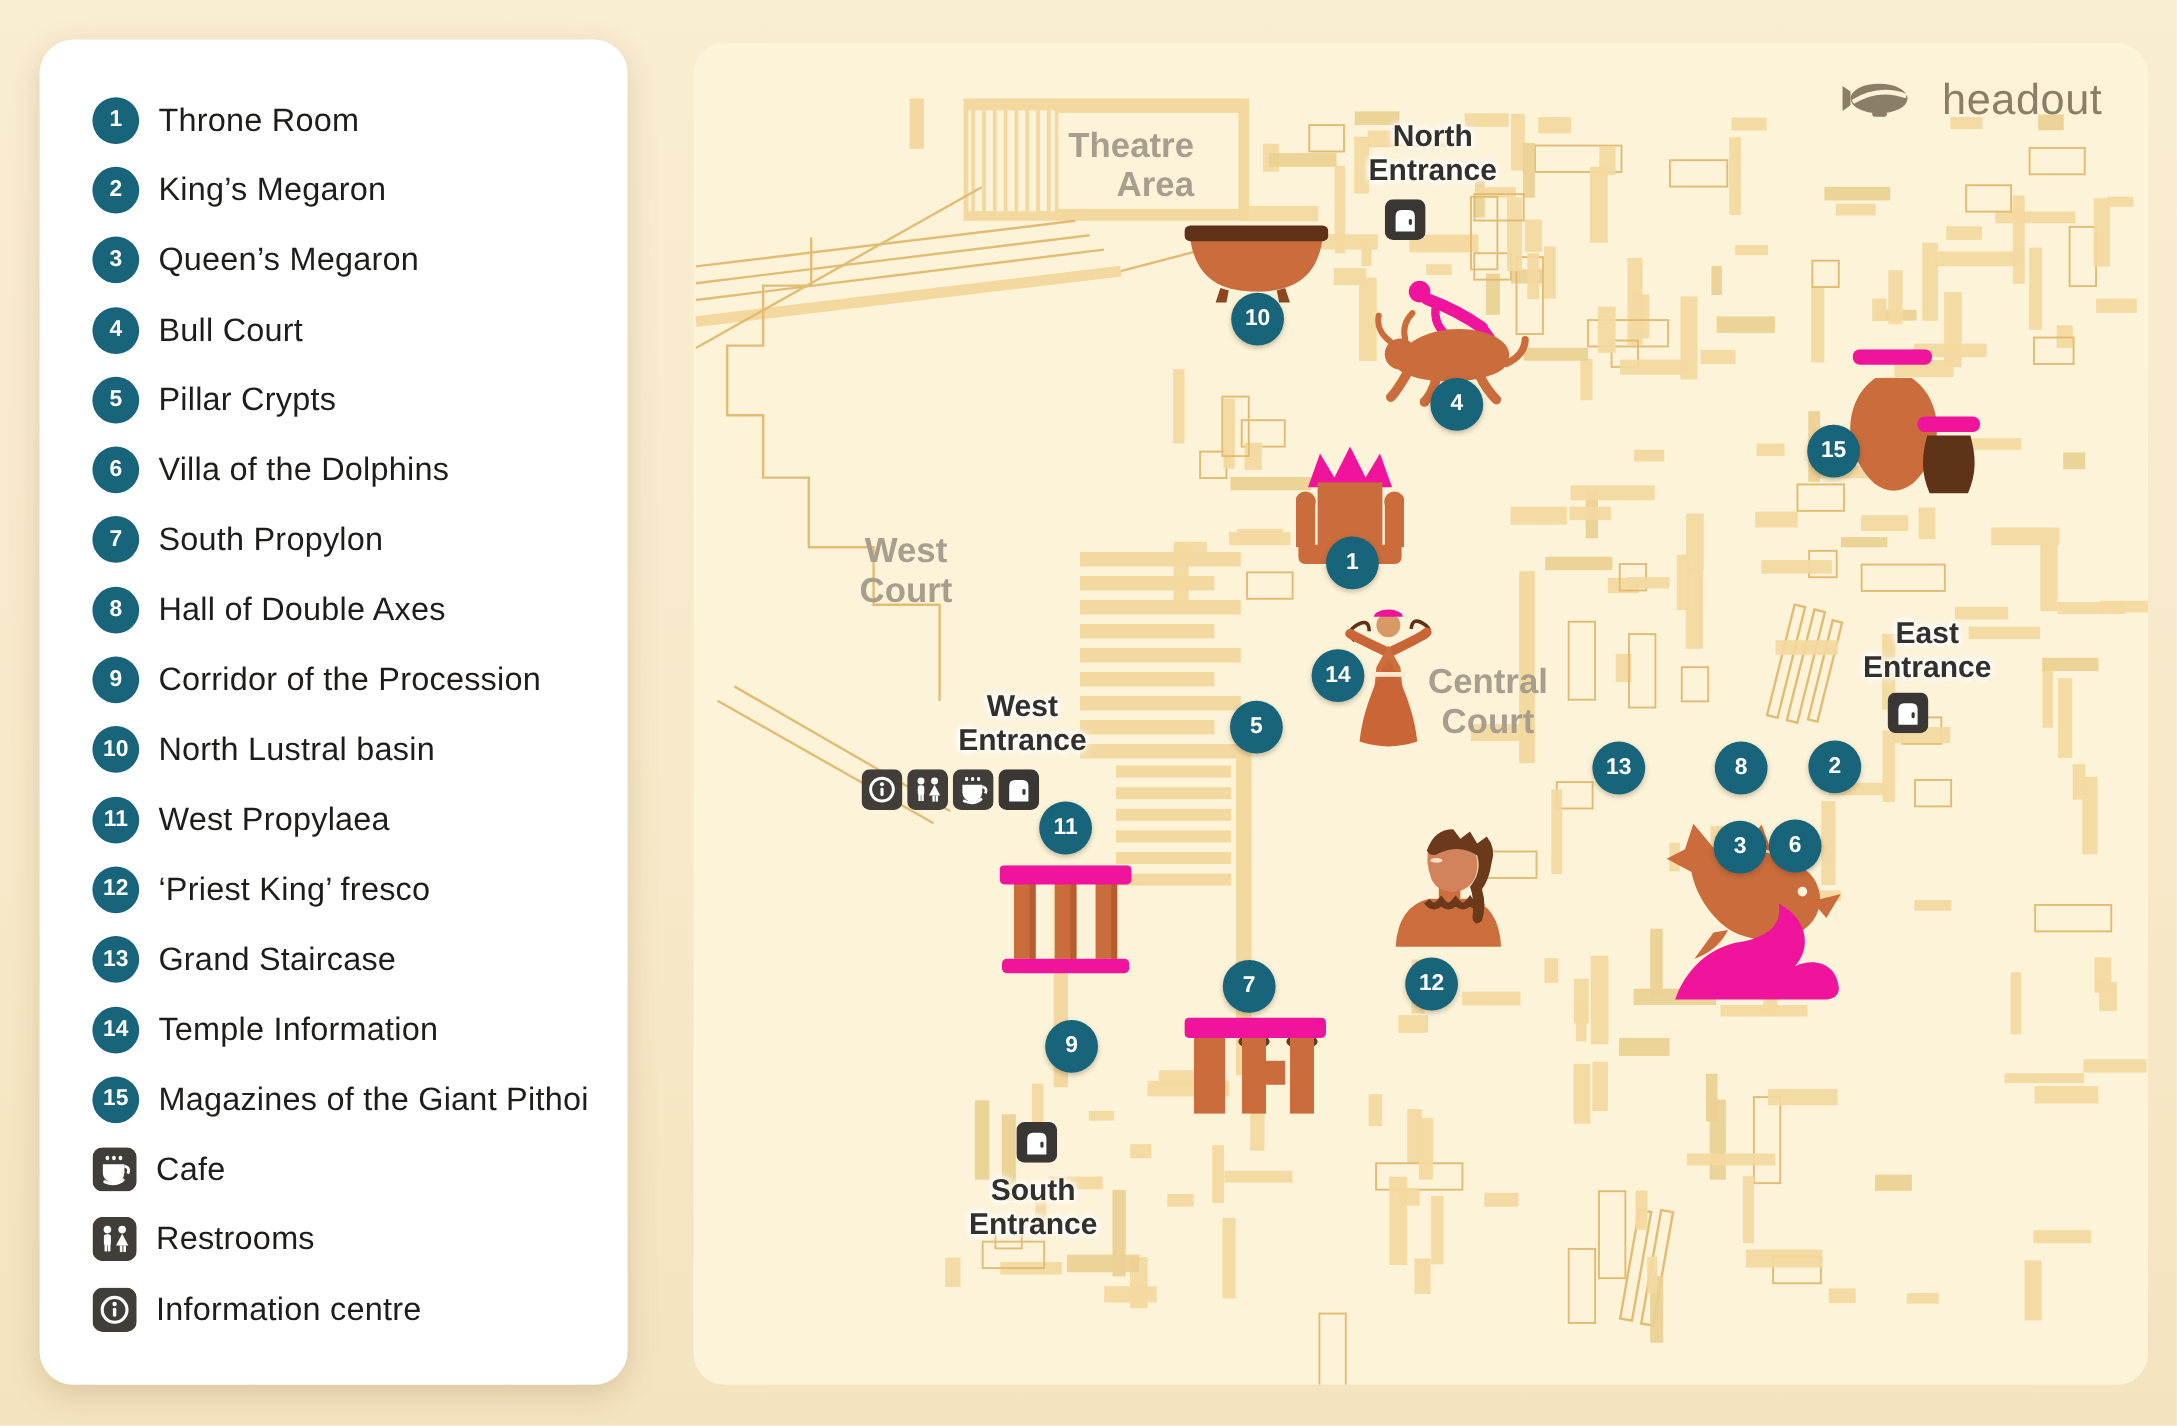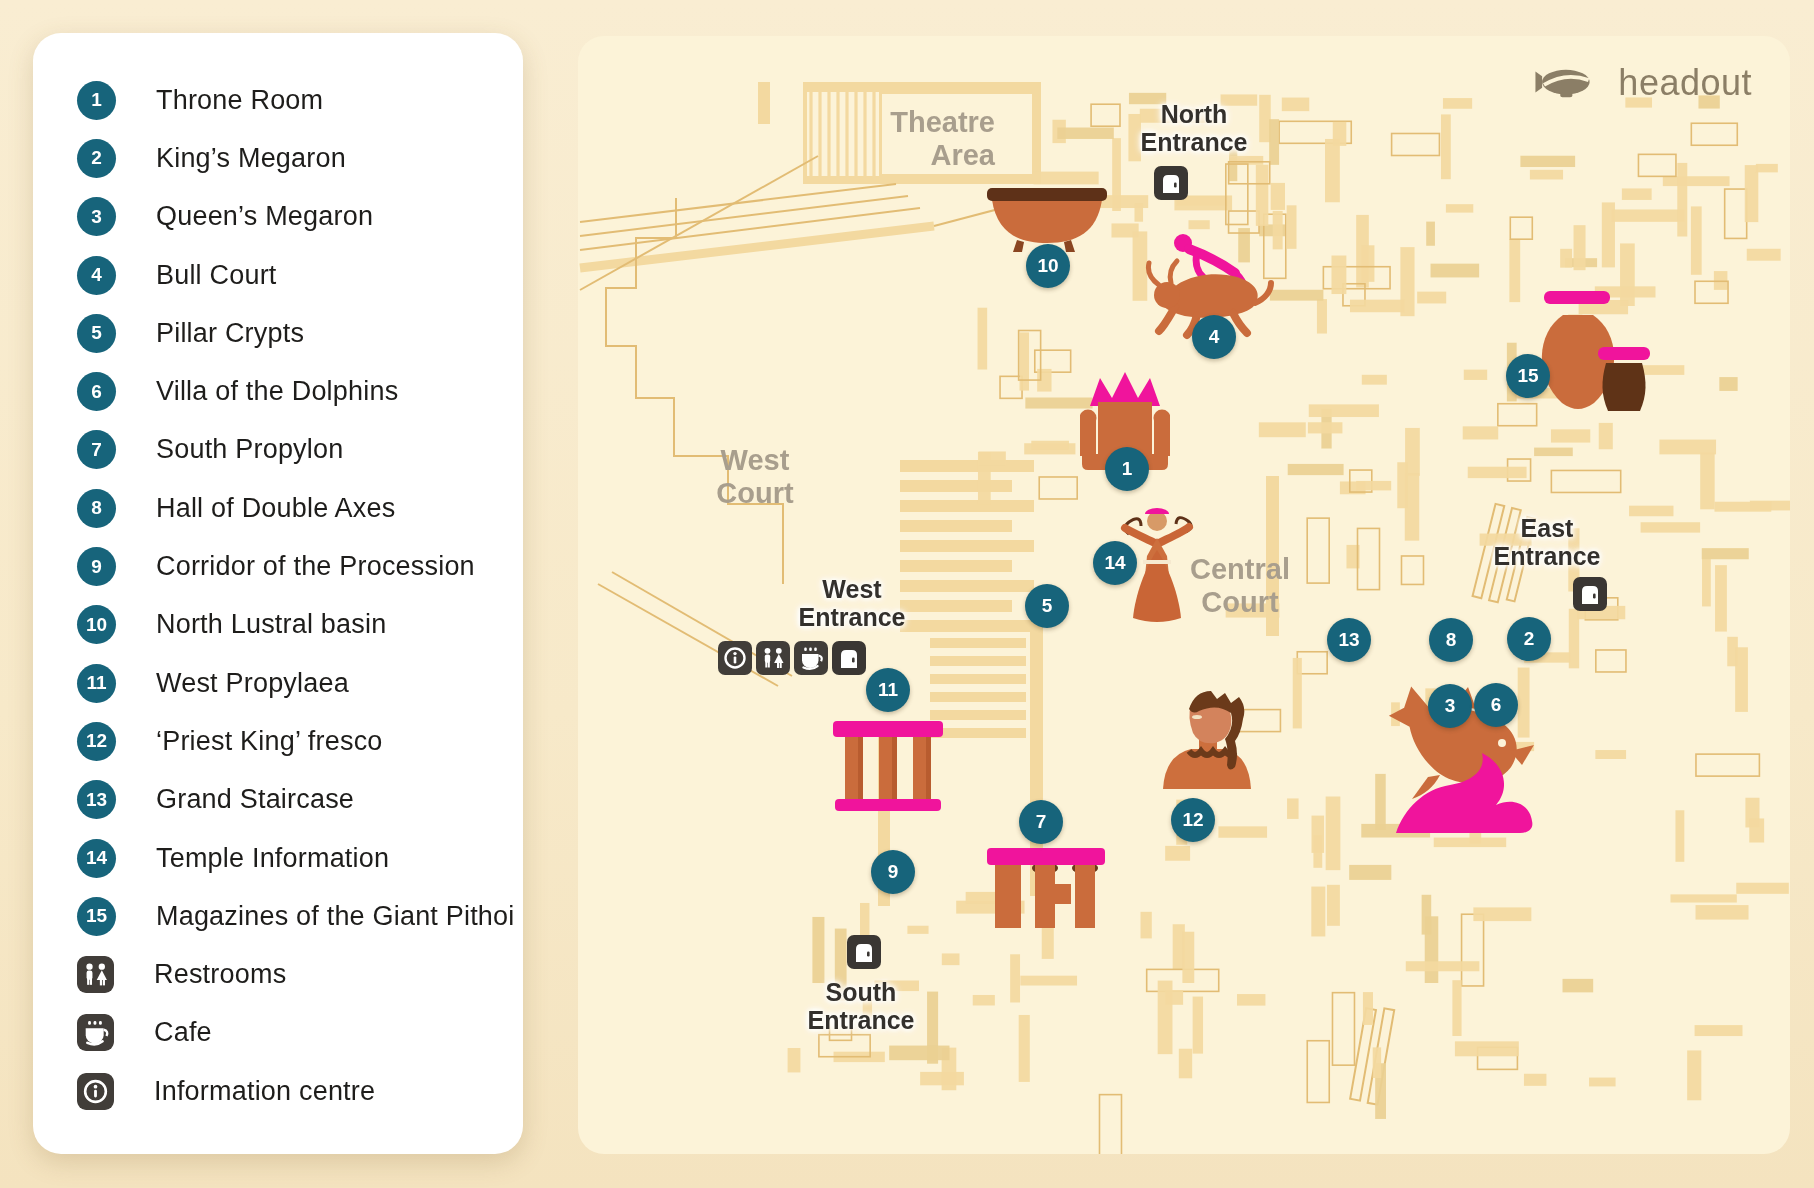--- a/index.html
+++ b/index.html
@@ -16,21 +16,21 @@
     padding-top:38px;box-sizing:border-box;
   }
   .legend-row{display:flex;align-items:center;height:58.3px;padding-left:44px;}
   .badge{flex:0 0 auto;}
   .badge.num{
     width:39px;height:39px;border-radius:50%;background:#17647b;color:#fff;
     display:flex;align-items:center;justify-content:center;
     font-size:19px;font-weight:bold;
   }
   .badge.ic{width:37px;height:37px;border-radius:9px;}
-  .legend-label{margin-left:40px;font-size:27px;color:#1e1d1b;letter-spacing:.2px;}
+  .legend-label{margin-left:16px;font-size:27px;color:#1e1d1b;letter-spacing:.2px;}
   
   .map-paper{
     position:absolute;left:578px;top:36px;width:1212px;height:1118px;
     background:#fcf3d8;border-radius:26px;overflow:hidden;
   }
   .decor{position:absolute;left:0;top:0;z-index:1;}
   .map-item{position:absolute;z-index:2;}
   .map-label{
     position:absolute;z-index:3;transform:translate(-50%,-50%);
     text-align:center;font-weight:bold;font-size:25px;line-height:1.12;color:#33302c;
@@ -168,30 +168,30 @@
         <span class="legend-label">Temple Information</span>
       </div>
       <div class="legend-row">
         <span class="badge num">15</span>
 
         <span class="legend-label">Magazines of the Giant Pithoi</span>
       </div>
       <div class="legend-row">
 
         <svg class="badge ic">
+          <use href="#sym-cafe"></use>
+        </svg>
+        <span class="legend-label">Cafe</span>
+      </div>
+      <div class="legend-row">
+
+        <svg class="badge ic">
           <use href="#sym-restrooms"></use>
         </svg>
         <span class="legend-label">Restrooms</span>
-      </div>
-      <div class="legend-row">
-
-        <svg class="badge ic">
-          <use href="#sym-cafe"></use>
-        </svg>
-        <span class="legend-label">Cafe</span>
       </div>
       <div class="legend-row">
 
         <svg class="badge ic">
           <use href="#sym-info"></use>
         </svg>
         <span class="legend-label">Information centre</span>
       </div>
     </div>
 </div>
@@ -586,21 +586,21 @@
     </div>
 
 <div class="area-label" style="width: 130px; left: 352px; top: 103px; text-align: right;">Theatre Area</div>
     <div class="area-label" style="width: 110px; left: 177px; top: 441px;">West Court</div>
     <div class="area-label" style="width: 130px; left: 662px; top: 550px;">Central Court</div>
     <div class="map-label" style="width: 150px; left: 616px; top: 92px;">North Entrance</div>
     <svg viewBox="0 0 34 34" class="door" style="left: 593px; top: 147px;">
       <use href="#sym-door"></use>
     </svg>
     <div class="map-label" style="width: 150px; left: 274px; top: 567px;">West Entrance</div>
-    <div class="map-label" style="width: 150px; left: 969px; top: 506px;">East Entrance</div>
+    <div class="map-label" style="width: 150px; left: 1028px; top: 506px;">East Entrance</div>
     <svg viewBox="0 0 34 34" class="door" style="left: 1012px; top: 558px;">
       <use href="#sym-door"></use>
     </svg>
     <div class="map-label" style="width: 150px; left: 283px; top: 970px;">South Entrance</div>
     <svg viewBox="0 0 34 34" class="door" style="left: 286px; top: 916px;">
       <use href="#sym-door"></use>
     </svg>
     <div class="marker" style="left: 549px; top: 433px;">1</div>
     <div class="marker" style="left: 951px; top: 603px;">2</div>
     <div class="marker" style="left: 872px; top: 670px;">3</div>

